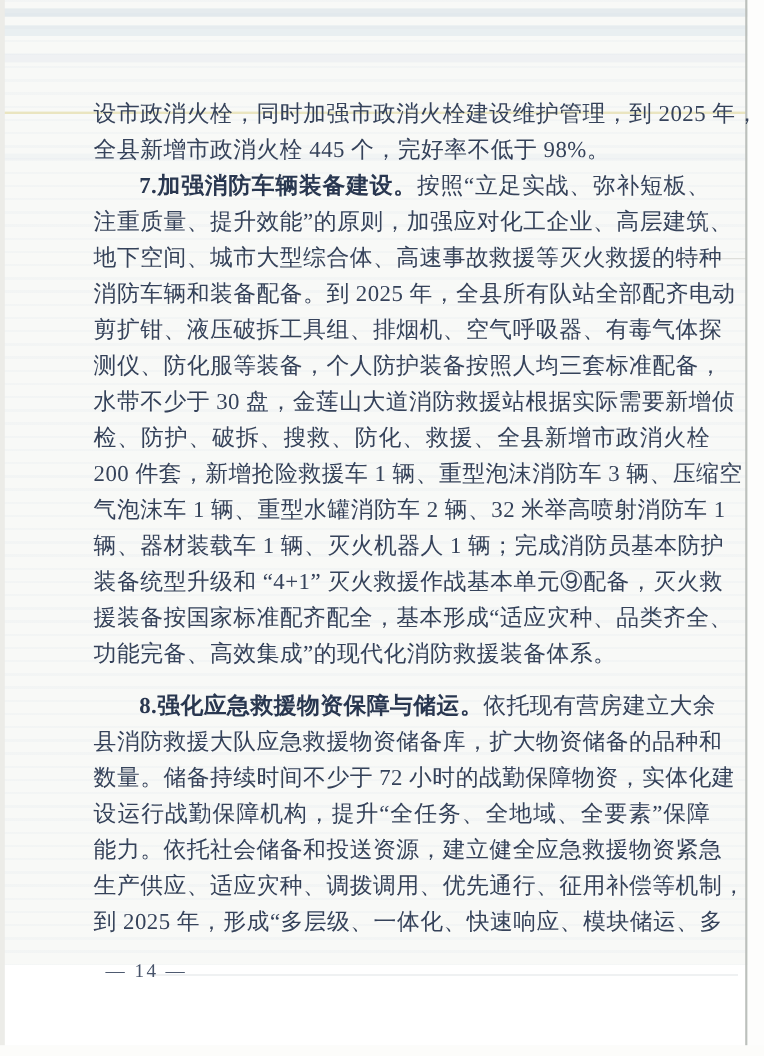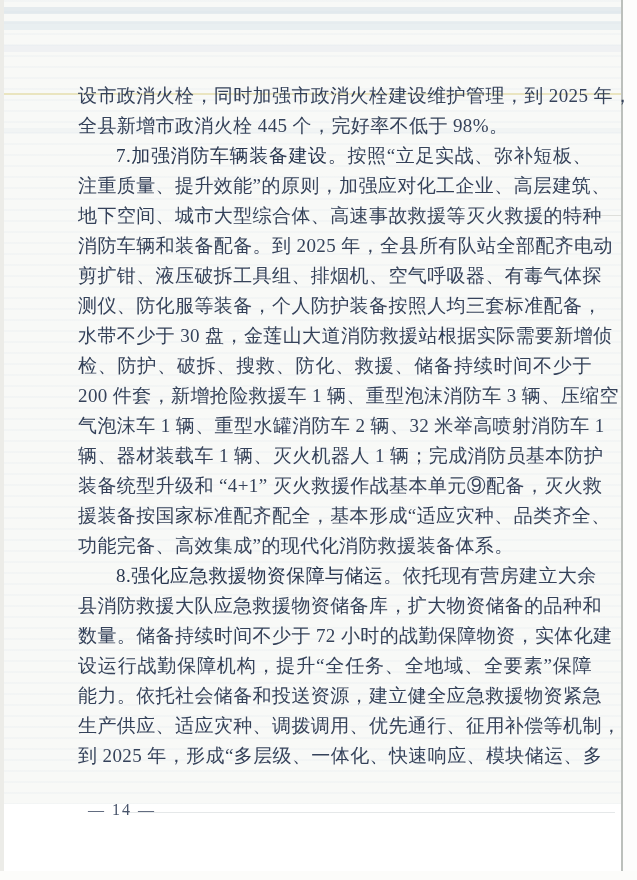--- a/index.html
+++ b/index.html
@@ -47,22 +47,22 @@
     line-height: 30px;
     height: 30px;
     color: #35425a;
     text-align: justify;
     text-align-last: justify;
     white-space: nowrap;
     letter-spacing: 0.4px;
   }
   .line.end { text-align-last: left; }
   .line.indent { text-indent: 2em; }
-  .line.p8 { }
-  .b { font-weight: normal; color: #293750; }
+  .line.p8 { margin-top: 13px; }
+  .b { font-weight: bold; color: #293750; }
 
   .page-footer {
     position: absolute;
     left: 88px;
     top: 799px;
     font-size: 16px;
     line-height: 22px;
     color: #47536a;
     letter-spacing: 2px;
   }
@@ -87,21 +87,21 @@
   <div class="content">
     <div class="line"><span>设市政消火栓，同时加强市政消火栓建设维护管理，到 2025 年，</span></div>
     <div class="line end"><span>全县新增市政消火栓 445 个，完好率不低于 98%。</span></div>
     <div class="line indent"><span class="b">7.加强消防车辆装备建设。</span><span>按照“立足实战、弥补短板、</span></div>
     <div class="line"><span>注重质量、提升效能”的原则，加强应对化工企业、高层建筑、</span></div>
     <div class="line"><span>地下空间、城市大型综合体、高速事故救援等灭火救援的特种</span></div>
     <div class="line"><span>消防车辆和装备配备。到 2025 年，全县所有队站全部配齐电动</span></div>
     <div class="line"><span>剪扩钳、液压破拆工具组、排烟机、空气呼吸器、有毒气体探</span></div>
     <div class="line"><span>测仪、防化服等装备，个人防护装备按照人均三套标准配备，</span></div>
     <div class="line"><span>水带不少于 30 盘，金莲山大道消防救援站根据实际需要新增侦</span></div>
-    <div class="line"><span>检、防护、破拆、搜救、防化、救援、储备持续时间不少于</span></div>
+    <div class="line"><span>检、防护、破拆、搜救、防化、救援、全县新增市政消火栓</span></div>
     <div class="line"><span>200 件套，新增抢险救援车 1 辆、重型泡沫消防车 3 辆、压缩空</span></div>
     <div class="line"><span>气泡沫车 1 辆、重型水罐消防车 2 辆、32 米举高喷射消防车 1</span></div>
     <div class="line"><span>辆、器材装载车 1 辆、灭火机器人 1 辆；完成消防员基本防护</span></div>
     <div class="line"><span>装备统型升级和 “4+1” 灭火救援作战基本单元⑨配备，灭火救</span></div>
     <div class="line"><span>援装备按国家标准配齐配全，基本形成“适应灾种、品类齐全、</span></div>
     <div class="line end"><span>功能完备、高效集成”的现代化消防救援装备体系。</span></div>
     <div class="line indent p8"><span class="b">8.强化应急救援物资保障与储运。</span><span>依托现有营房建立大余</span></div>
     <div class="line"><span>县消防救援大队应急救援物资储备库，扩大物资储备的品种和</span></div>
     <div class="line"><span>数量。储备持续时间不少于 72 小时的战勤保障物资，实体化建</span></div>
     <div class="line"><span>设运行战勤保障机构，提升“全任务、全地域、全要素”保障</span></div>

